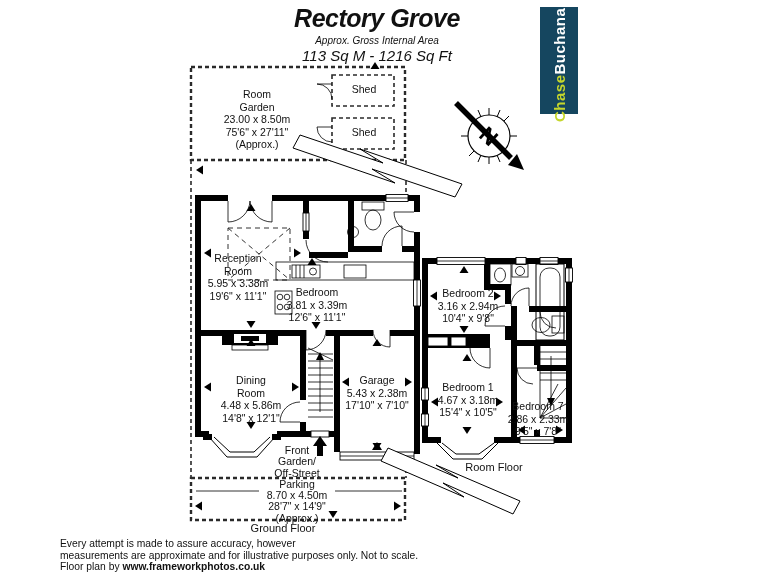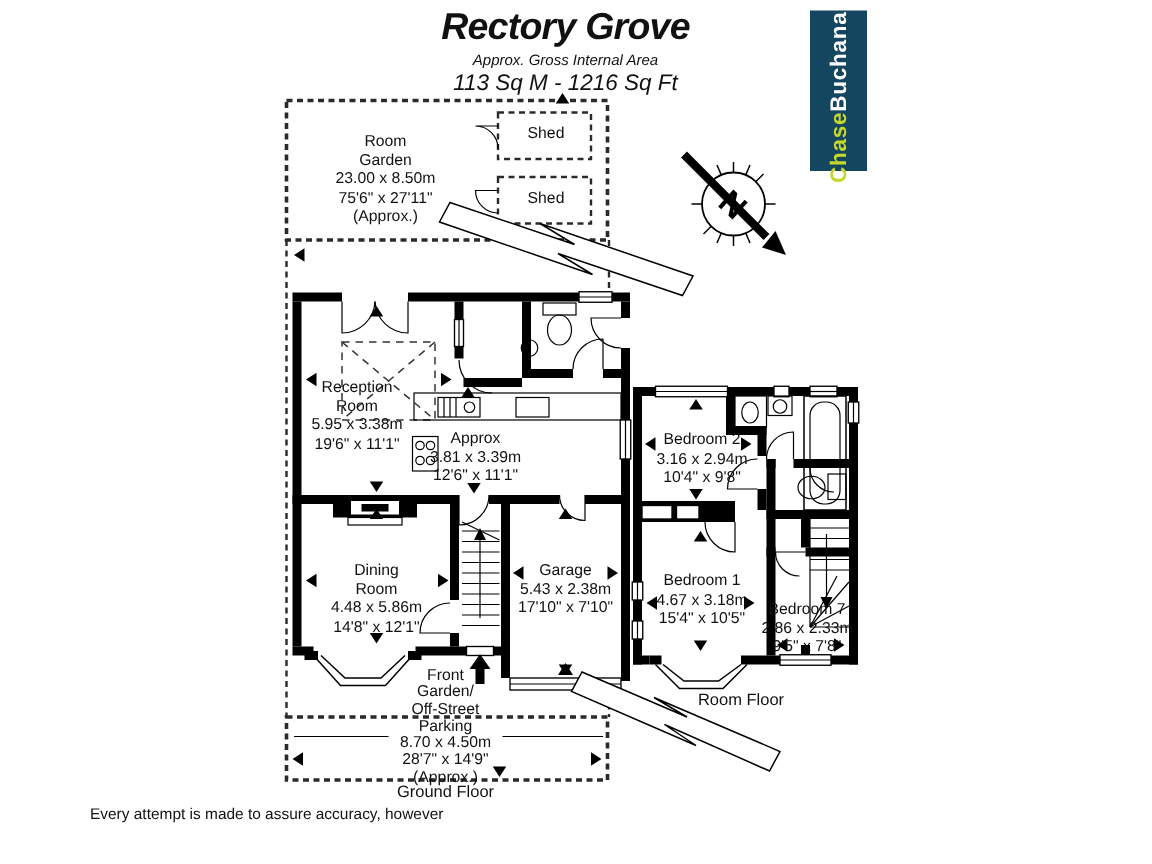--- a/index.html
+++ b/index.html
@@ -385,21 +385,21 @@
 <div class="shed-label" style="left:339px;top:126px;width:50px;">Shed</div>
 
 <div class="room-label" style="left:193px;top:252px;width:90px;">
   <div>Reception</div>
   <div>Room</div>
   <div class="dim">5.95 x 3.38m</div>
   <div class="dim">19'6" x 11'1"</div>
 </div>
 
 <div class="room-label" style="left:267px;top:286px;width:100px;">
-  <div>Approx</div>
+  <div>Bedroom</div>
   <div class="dim">3.81 x 3.39m</div>
   <div class="dim">12'6" x 11'1"</div>
 </div>
 
 <div class="room-label" style="left:206px;top:374px;width:90px;">
   <div>Dining</div>
   <div>Room</div>
   <div class="dim">4.48 x 5.86m</div>
   <div class="dim">14'8" x 12'1"</div>
 </div>
@@ -431,18 +431,24 @@
   <div class="dim">4.67 x 3.18m</div>
   <div class="dim">15'4" x 10'5"</div>
 </div>
 
 <div class="room-label" style="left:483px;top:400px;width:110px;">
   <div>Bedroom 7</div>
   <div class="dim">2.86 x 2.33m</div>
   <div class="dim">9'5" x 7'8"</div>
 </div>
 
-<div class="floor-label" style="left:237px;top:522px;width:120px;">Ground Floor</div>
+<div class="floor-label" style="left:223px;top:522px;width:120px;">Ground Floor</div>
 <div class="floor-label" style="left:434px;top:461px;width:120px;">Room Floor</div>
 
 <div class="footer-block">
   <div>Every attempt is made to assure accuracy, however</div>
+  <div>measurements are approximate and for illustrative purposes only. Not to scale.</div>
+  <div>
+    <span>Floor plan by</span>
+    <span> </span>
+    <b>www.frameworkphotos.co.uk</b>
+  </div>
 </div>
 
 </body></html>

